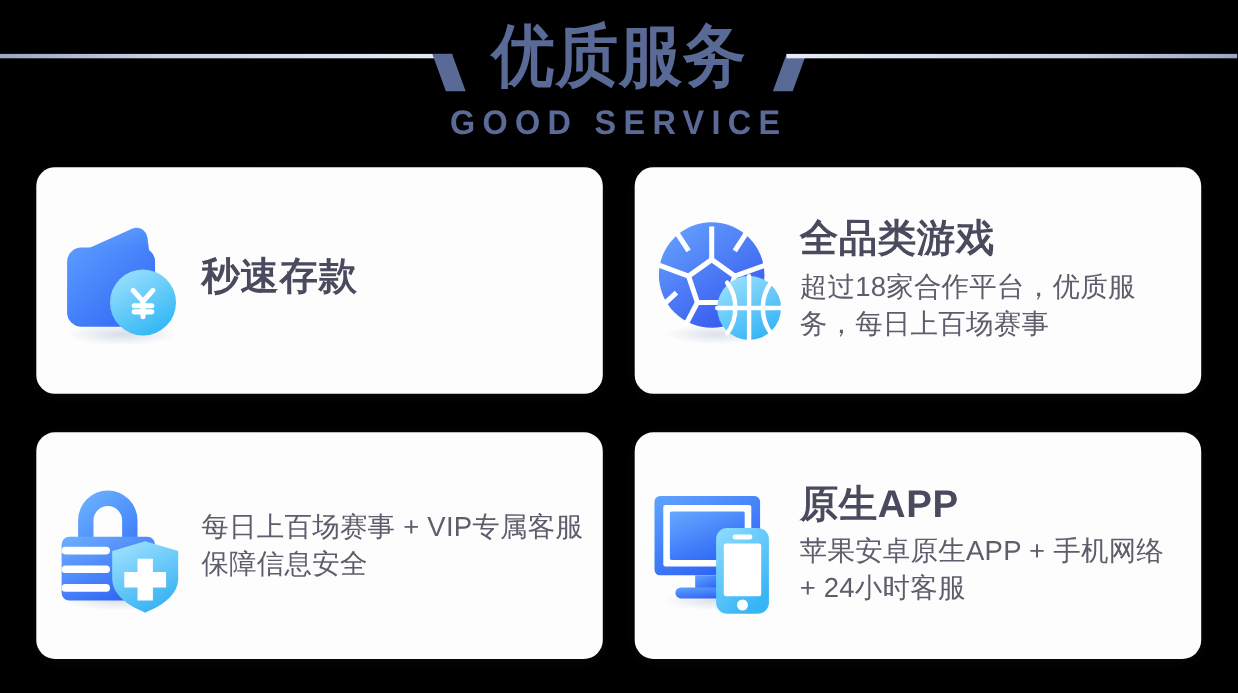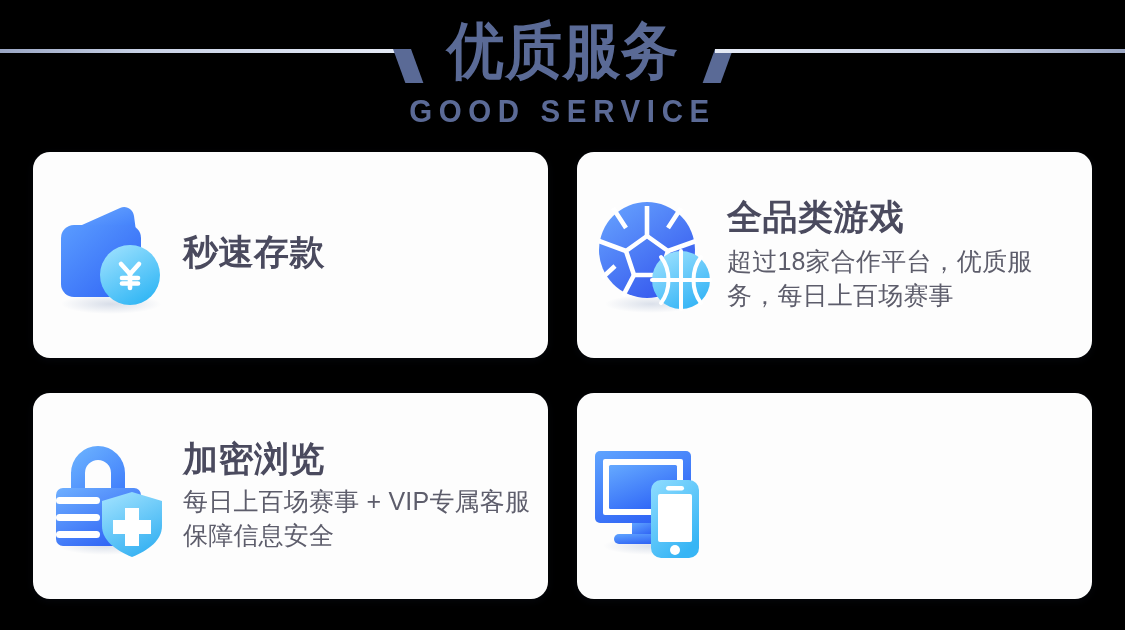--- a/index.html
+++ b/index.html
@@ -240,21 +240,20 @@
           <g fill="#ffffff">
             <rect x="11" y="64" width="44" height="7" rx="3.5"></rect>
             <rect x="11" y="81" width="44" height="7" rx="3.5"></rect>
             <rect x="11" y="98" width="44" height="7" rx="3.5"></rect>
           </g>
           <path d="M87 59 L117 68 L117 93 C117 107 104 117 87 124 C70 117 57 107 57 93 L57 68 Z" fill="url(#shieldGrad)"></path>
           <path d="M80 75 h14 v12 h12 v14 h-12 v12 h-14 v-12 h-12 v-14 h12 z" fill="#ffffff"></path>
         </svg>
       </div>
       <div class="card-text">
-        <div class="card-title">加密浏览</div>
         <div class="card-desc">每日上百场赛事 + VIP专属客服保障信息安全</div>
       </div>
     </div>
 
     <div class="card card-row2">
       <div class="card-icon">
         <svg class="icon-svg" width="126" height="126" viewBox="0 0 126 126" aria-hidden="true">
           <defs>
             <linearGradient id="monGrad" x1="0" y1="0" x2="0.6" y2="1">
               <stop offset="0%" stop-color="#5fa4ff"></stop>
@@ -278,16 +277,20 @@
           <rect x="14" y="26" width="80" height="56" rx="2" fill="#ffffff"></rect>
           <rect x="20" y="32" width="68" height="44" rx="1.5" fill="url(#scrGrad)"></rect>
           <rect x="43" y="90" width="22" height="14" fill="url(#monGrad)"></rect>
           <rect x="25" y="101" width="58" height="10" rx="5" fill="url(#monGrad)"></rect>
           <rect x="62" y="47" width="48" height="78" rx="10" fill="url(#phGrad)"></rect>
           <rect x="69" y="61" width="34" height="48" rx="2" fill="#ffffff"></rect>
           <rect x="77" y="53" width="18" height="4.5" rx="2.25" fill="#ffffff"></rect>
           <circle cx="86" cy="117" r="5" fill="#ffffff"></circle>
         </svg>
       </div>
+      <div class="card-text">
+        <div class="card-title">原生APP</div>
+        <div class="card-desc">苹果安卓原生APP + 手机网络 + 24小时客服</div>
+      </div>
     </div>
 
   </div>
 </div>
 
 </body></html>

